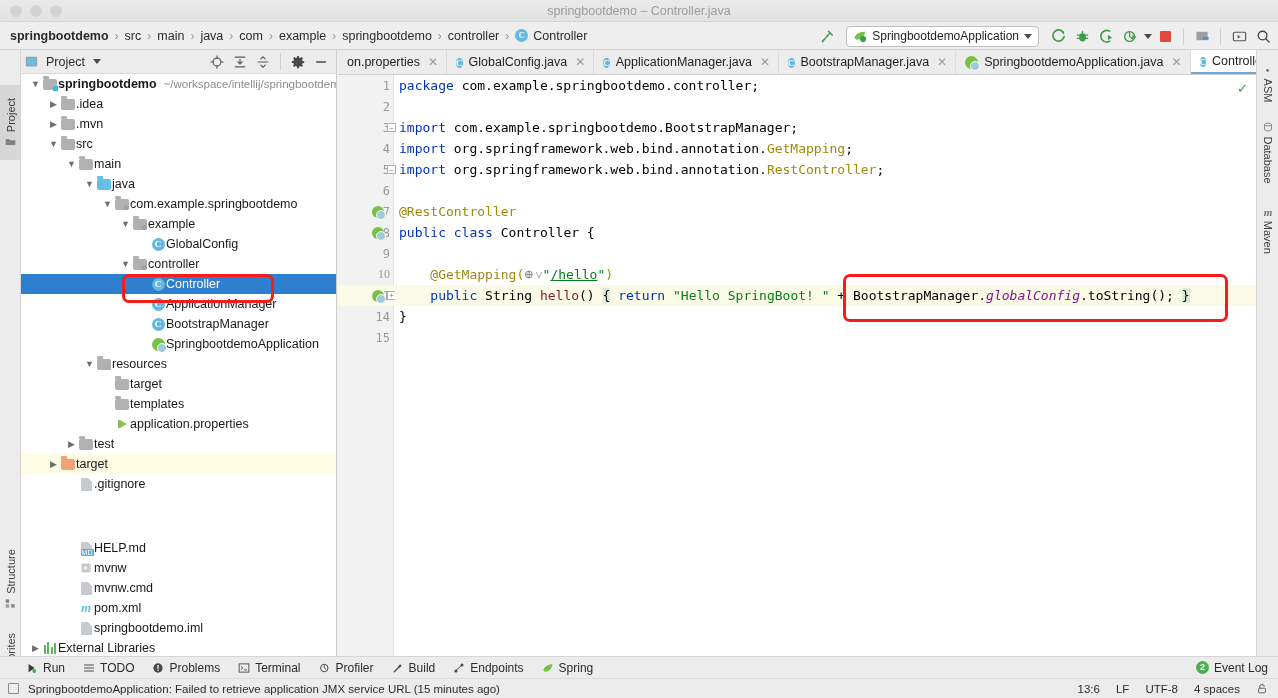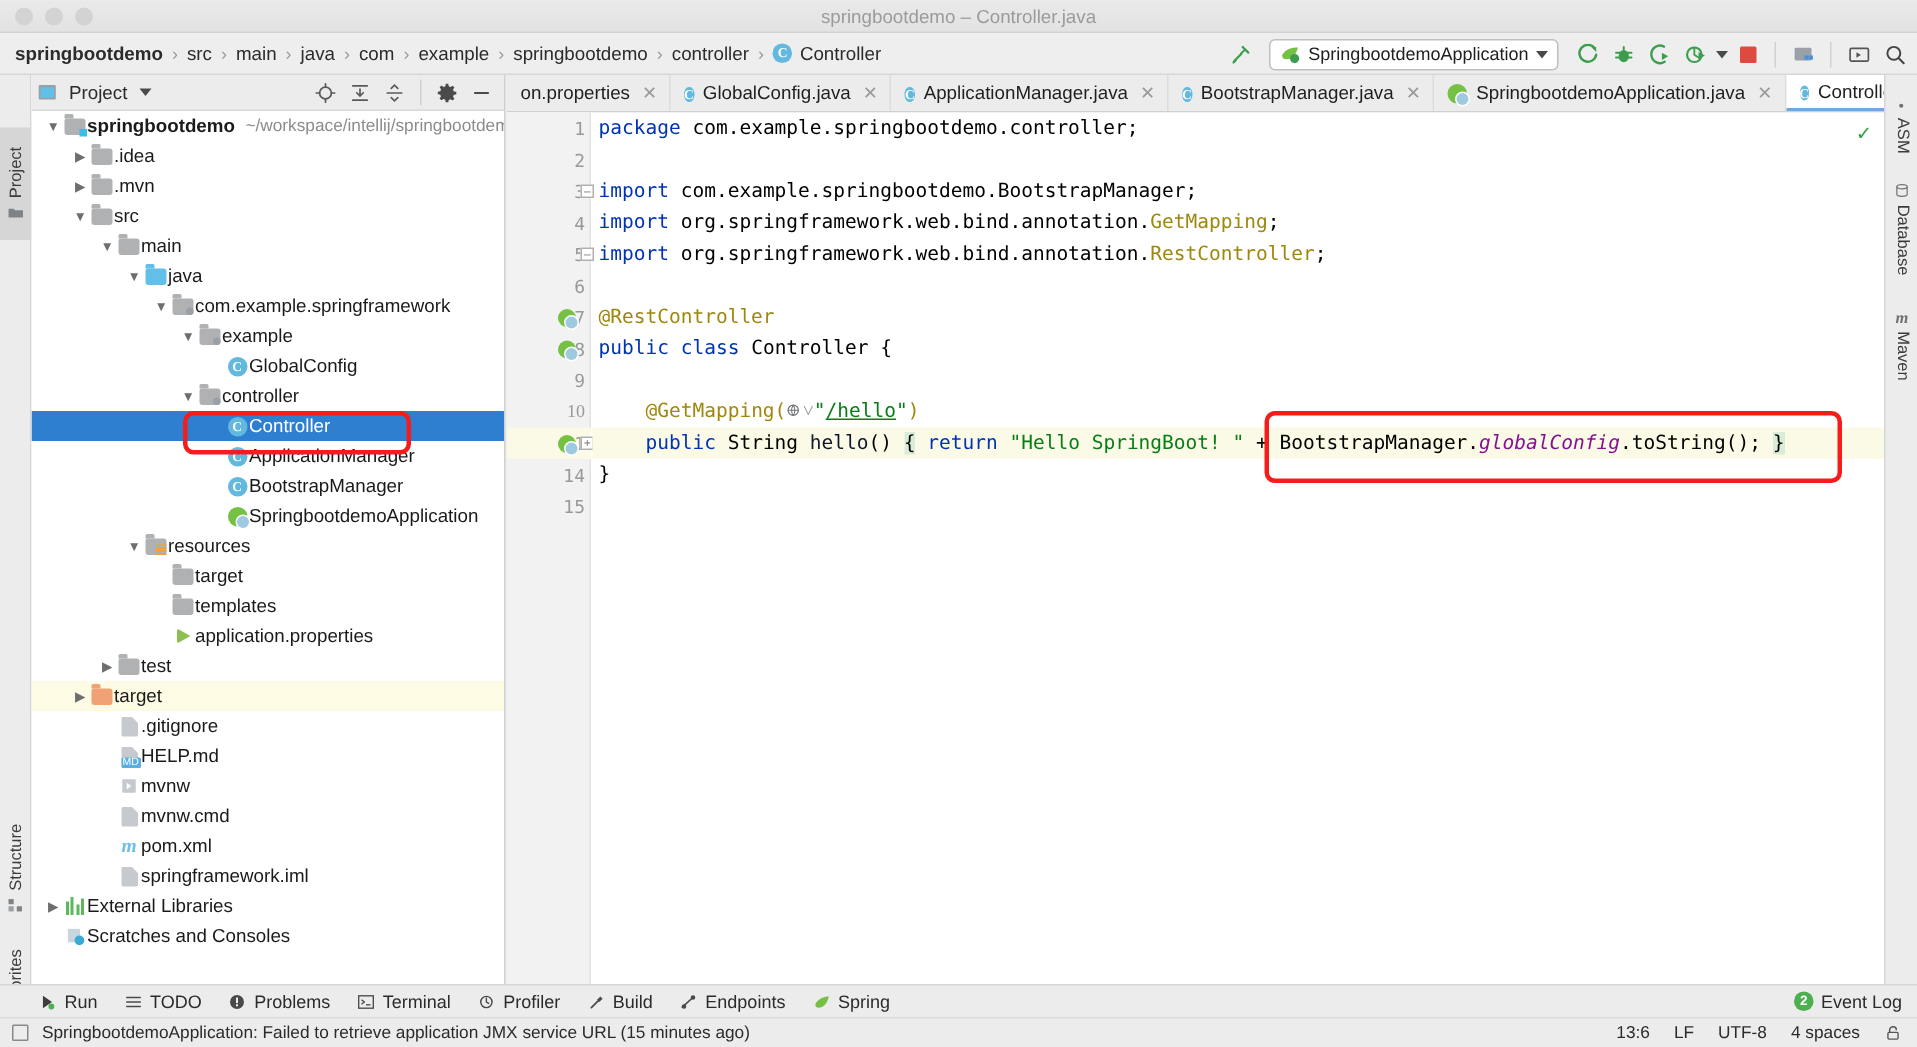--- a/index.html
+++ b/index.html
@@ -179,21 +179,21 @@
   .code {
     position: absolute; left: 57px; top: 0; right: 0; height: 581px;
     font-family: "DejaVu Sans Mono", monospace; font-size: 13px;
     line-height: 21px; white-space: pre; color: #000;
   }
   .cl { height: 21px; padding-left: 4px; }
   .cl.hl { background: #fbfae6; }
   .kw { color: #0033b3; }
   .ann { color: #9e880d; }
   .str { color: #067d17; }
-  .meth { color: #0f172a; }
+  .meth { color: #7f1d1d; }
   .fld { color: #871094; font-style: italic; }
   .brace-hl { background: #d8ecd8; }
   .lnk { color: #067d17; text-decoration: underline; }
   .gutter-right-check { position: absolute; right: 8px; top: 6px; color: #2f9e44; font-size: 13px; }
 
   
   .bottombar {
     position: absolute; left: 0; top: 656px; width: 1278px; height: 22px;
     background: #ececec; border-top: 1px solid #d6d6d6;
     display: flex; align-items: center; padding-left: 26px; gap: 18px;
@@ -485,21 +485,21 @@
           </span>
           <span class="tlabel">java</span>
         </div>
         <div class="trow" style="padding-left: 80px;">
           <span class="arrow">▼</span>
           <span class="ticon">
             <span class="fol">
               <span class="dotmk"></span>
             </span>
           </span>
-          <span class="tlabel">com.example.springframework</span>
+          <span class="tlabel">com.example.springbootdemo</span>
         </div>
         <div class="trow" style="padding-left: 98px;">
           <span class="arrow">▼</span>
           <span class="ticon">
             <span class="fol">
               <span class="dotmk"></span>
             </span>
           </span>
           <span class="tlabel">example</span>
         </div>
@@ -591,21 +591,21 @@
           </span>
           <span class="tlabel">target</span>
         </div>
         <div class="trow" style="padding-left: 44px;">
           <span class="arrow"></span>
           <span class="ticon">
             <span class="file-gen"></span>
           </span>
           <span class="tlabel">.gitignore</span>
         </div>
-        <div class="trow" style="padding-left: 44px;">
+        <div class="trow" style="padding-left: 44px; margin-top: 44px;">
           <span class="arrow"></span>
           <span class="ticon">
             <span class="file-gen">
               <span class="badge">MD</span>
             </span>
           </span>
           <span class="tlabel">HELP.md</span>
         </div>
         <div class="trow" style="padding-left: 44px;">
           <span class="arrow"></span>
@@ -629,21 +629,21 @@
           <span class="ticon">
             <span class="mglyph">m</span>
           </span>
           <span class="tlabel">pom.xml</span>
         </div>
         <div class="trow" style="padding-left: 44px;">
           <span class="arrow"></span>
           <span class="ticon">
             <span class="file-gen"></span>
           </span>
-          <span class="tlabel">springframework.iml</span>
+          <span class="tlabel">springbootdemo.iml</span>
         </div>
         <div class="trow" style="padding-left: 8px;">
           <span class="arrow">▶</span>
           <span class="ticon">
             <span class="liblines">
               <i style="height:9px"></i>
               <i style="height:12px"></i>
               <i style="height:7px"></i>
               <i style="height:11px"></i>
             </span>

